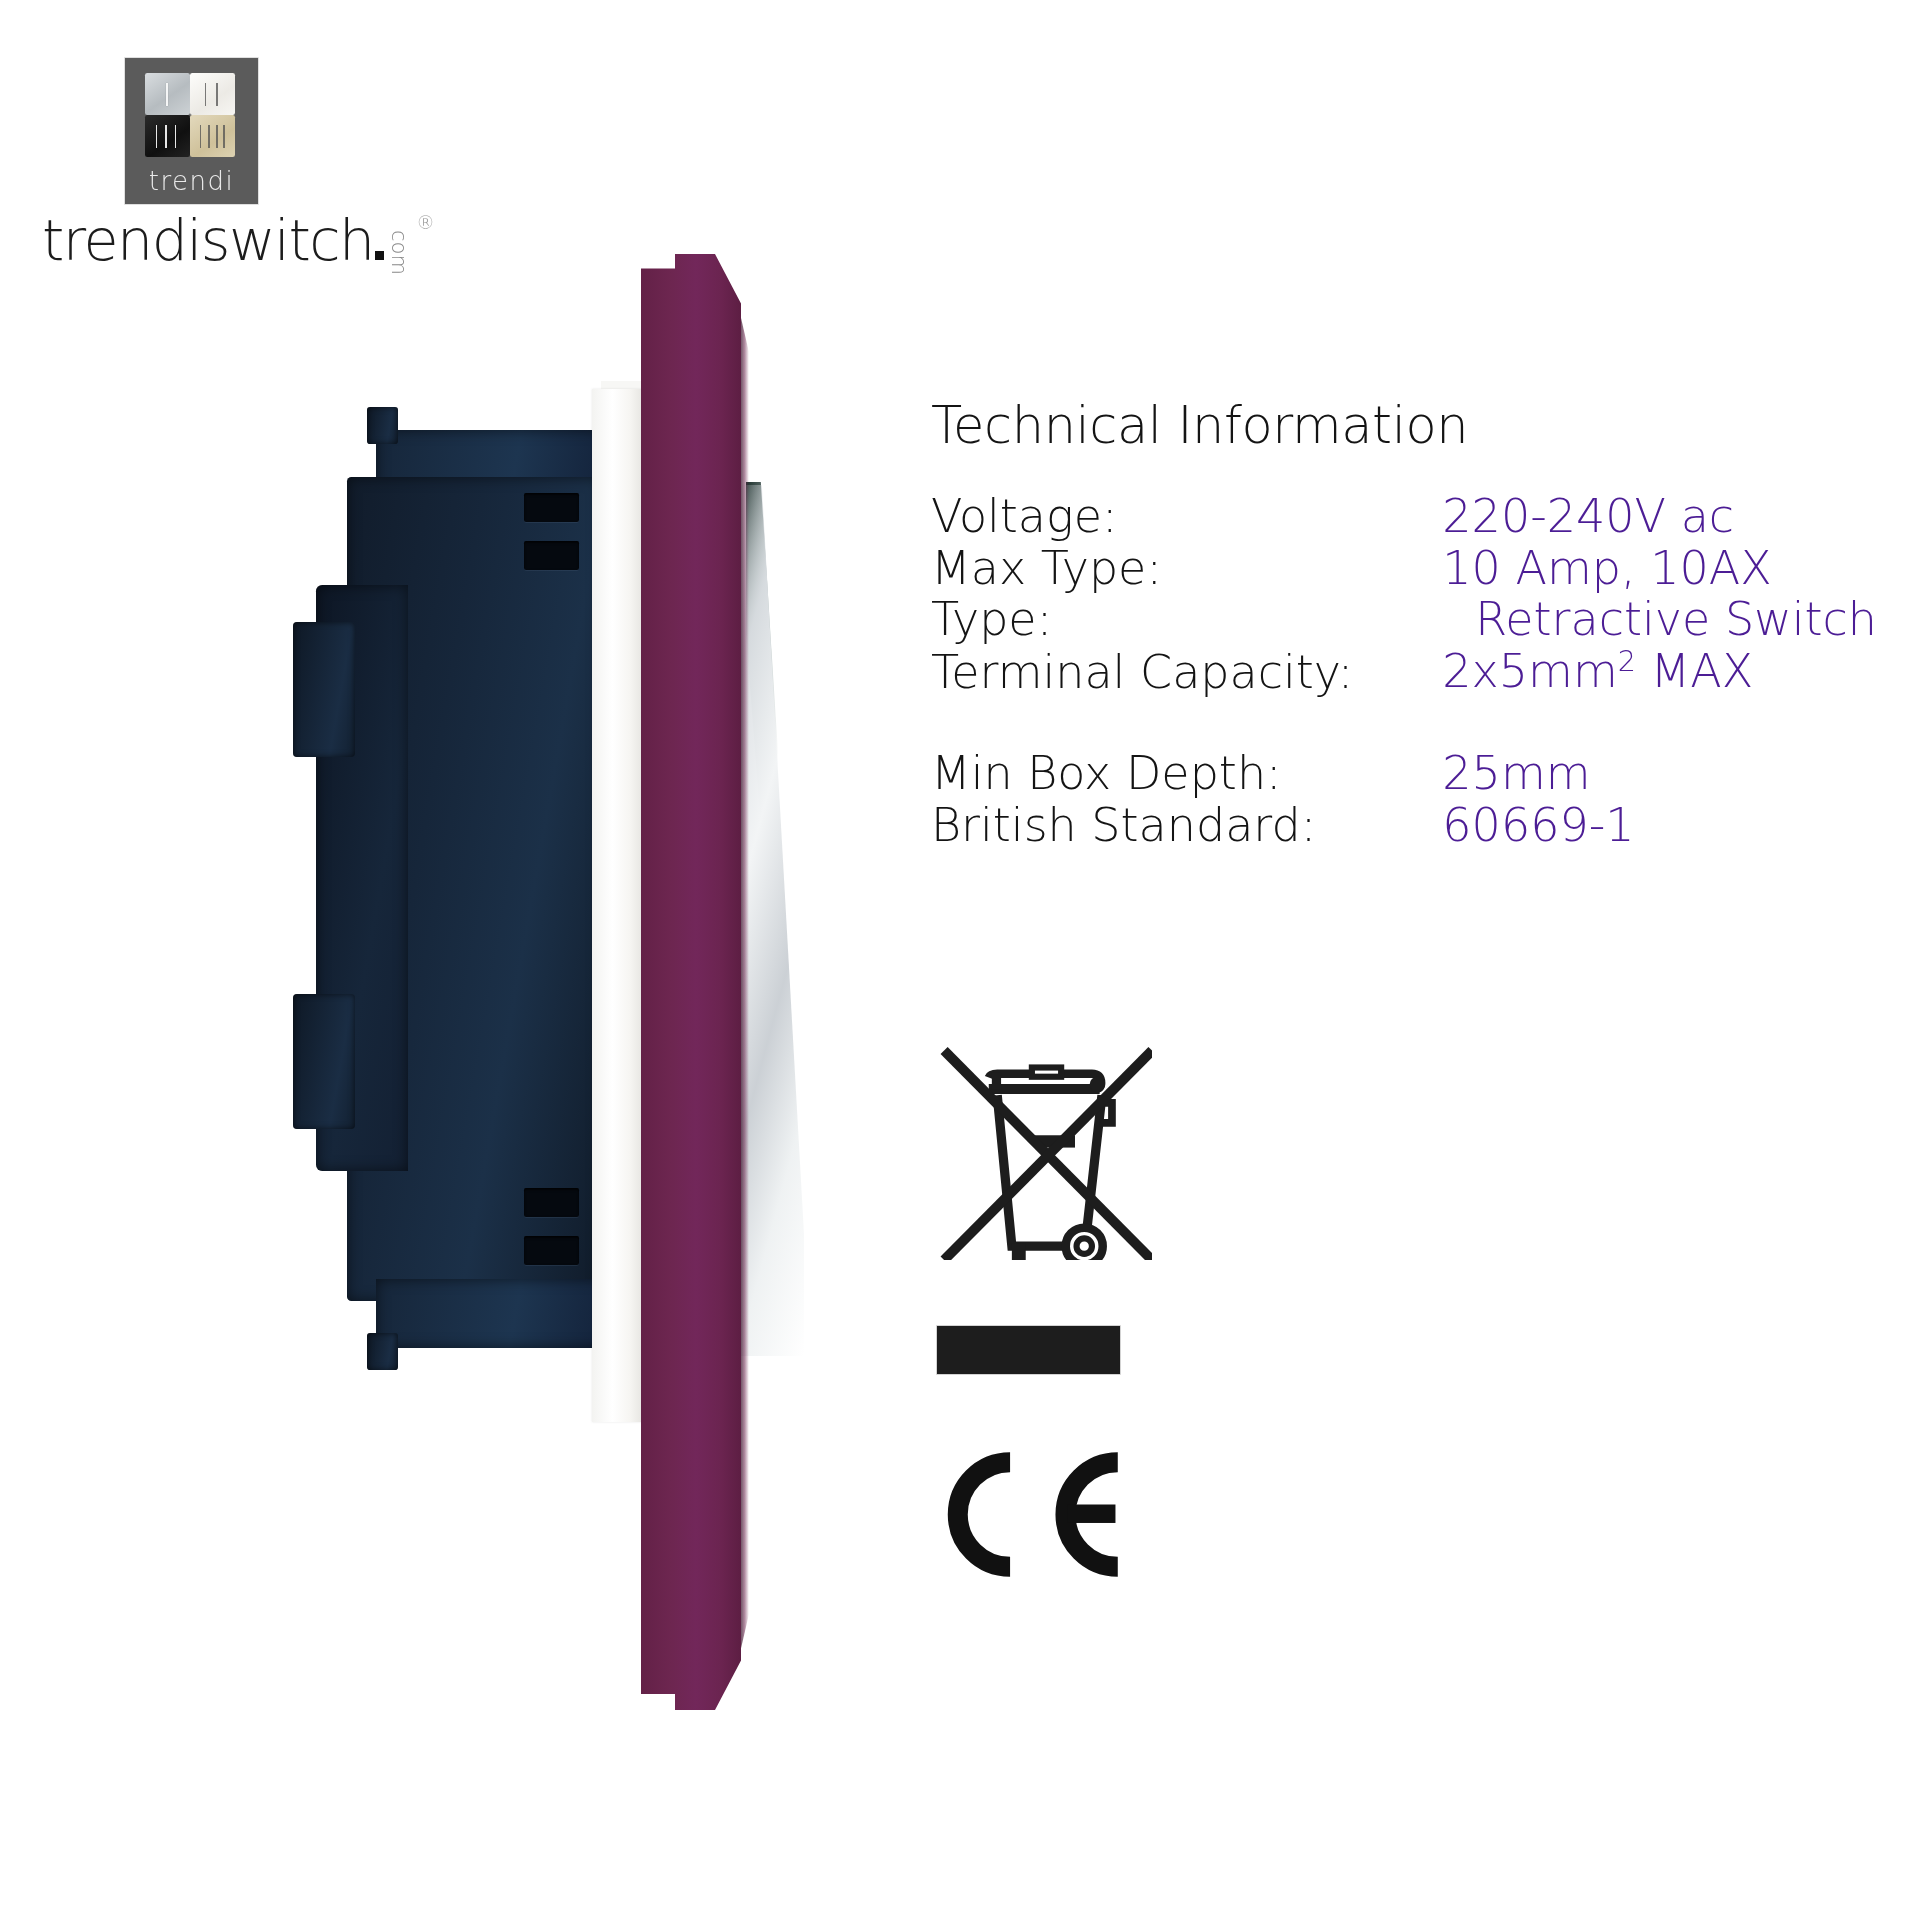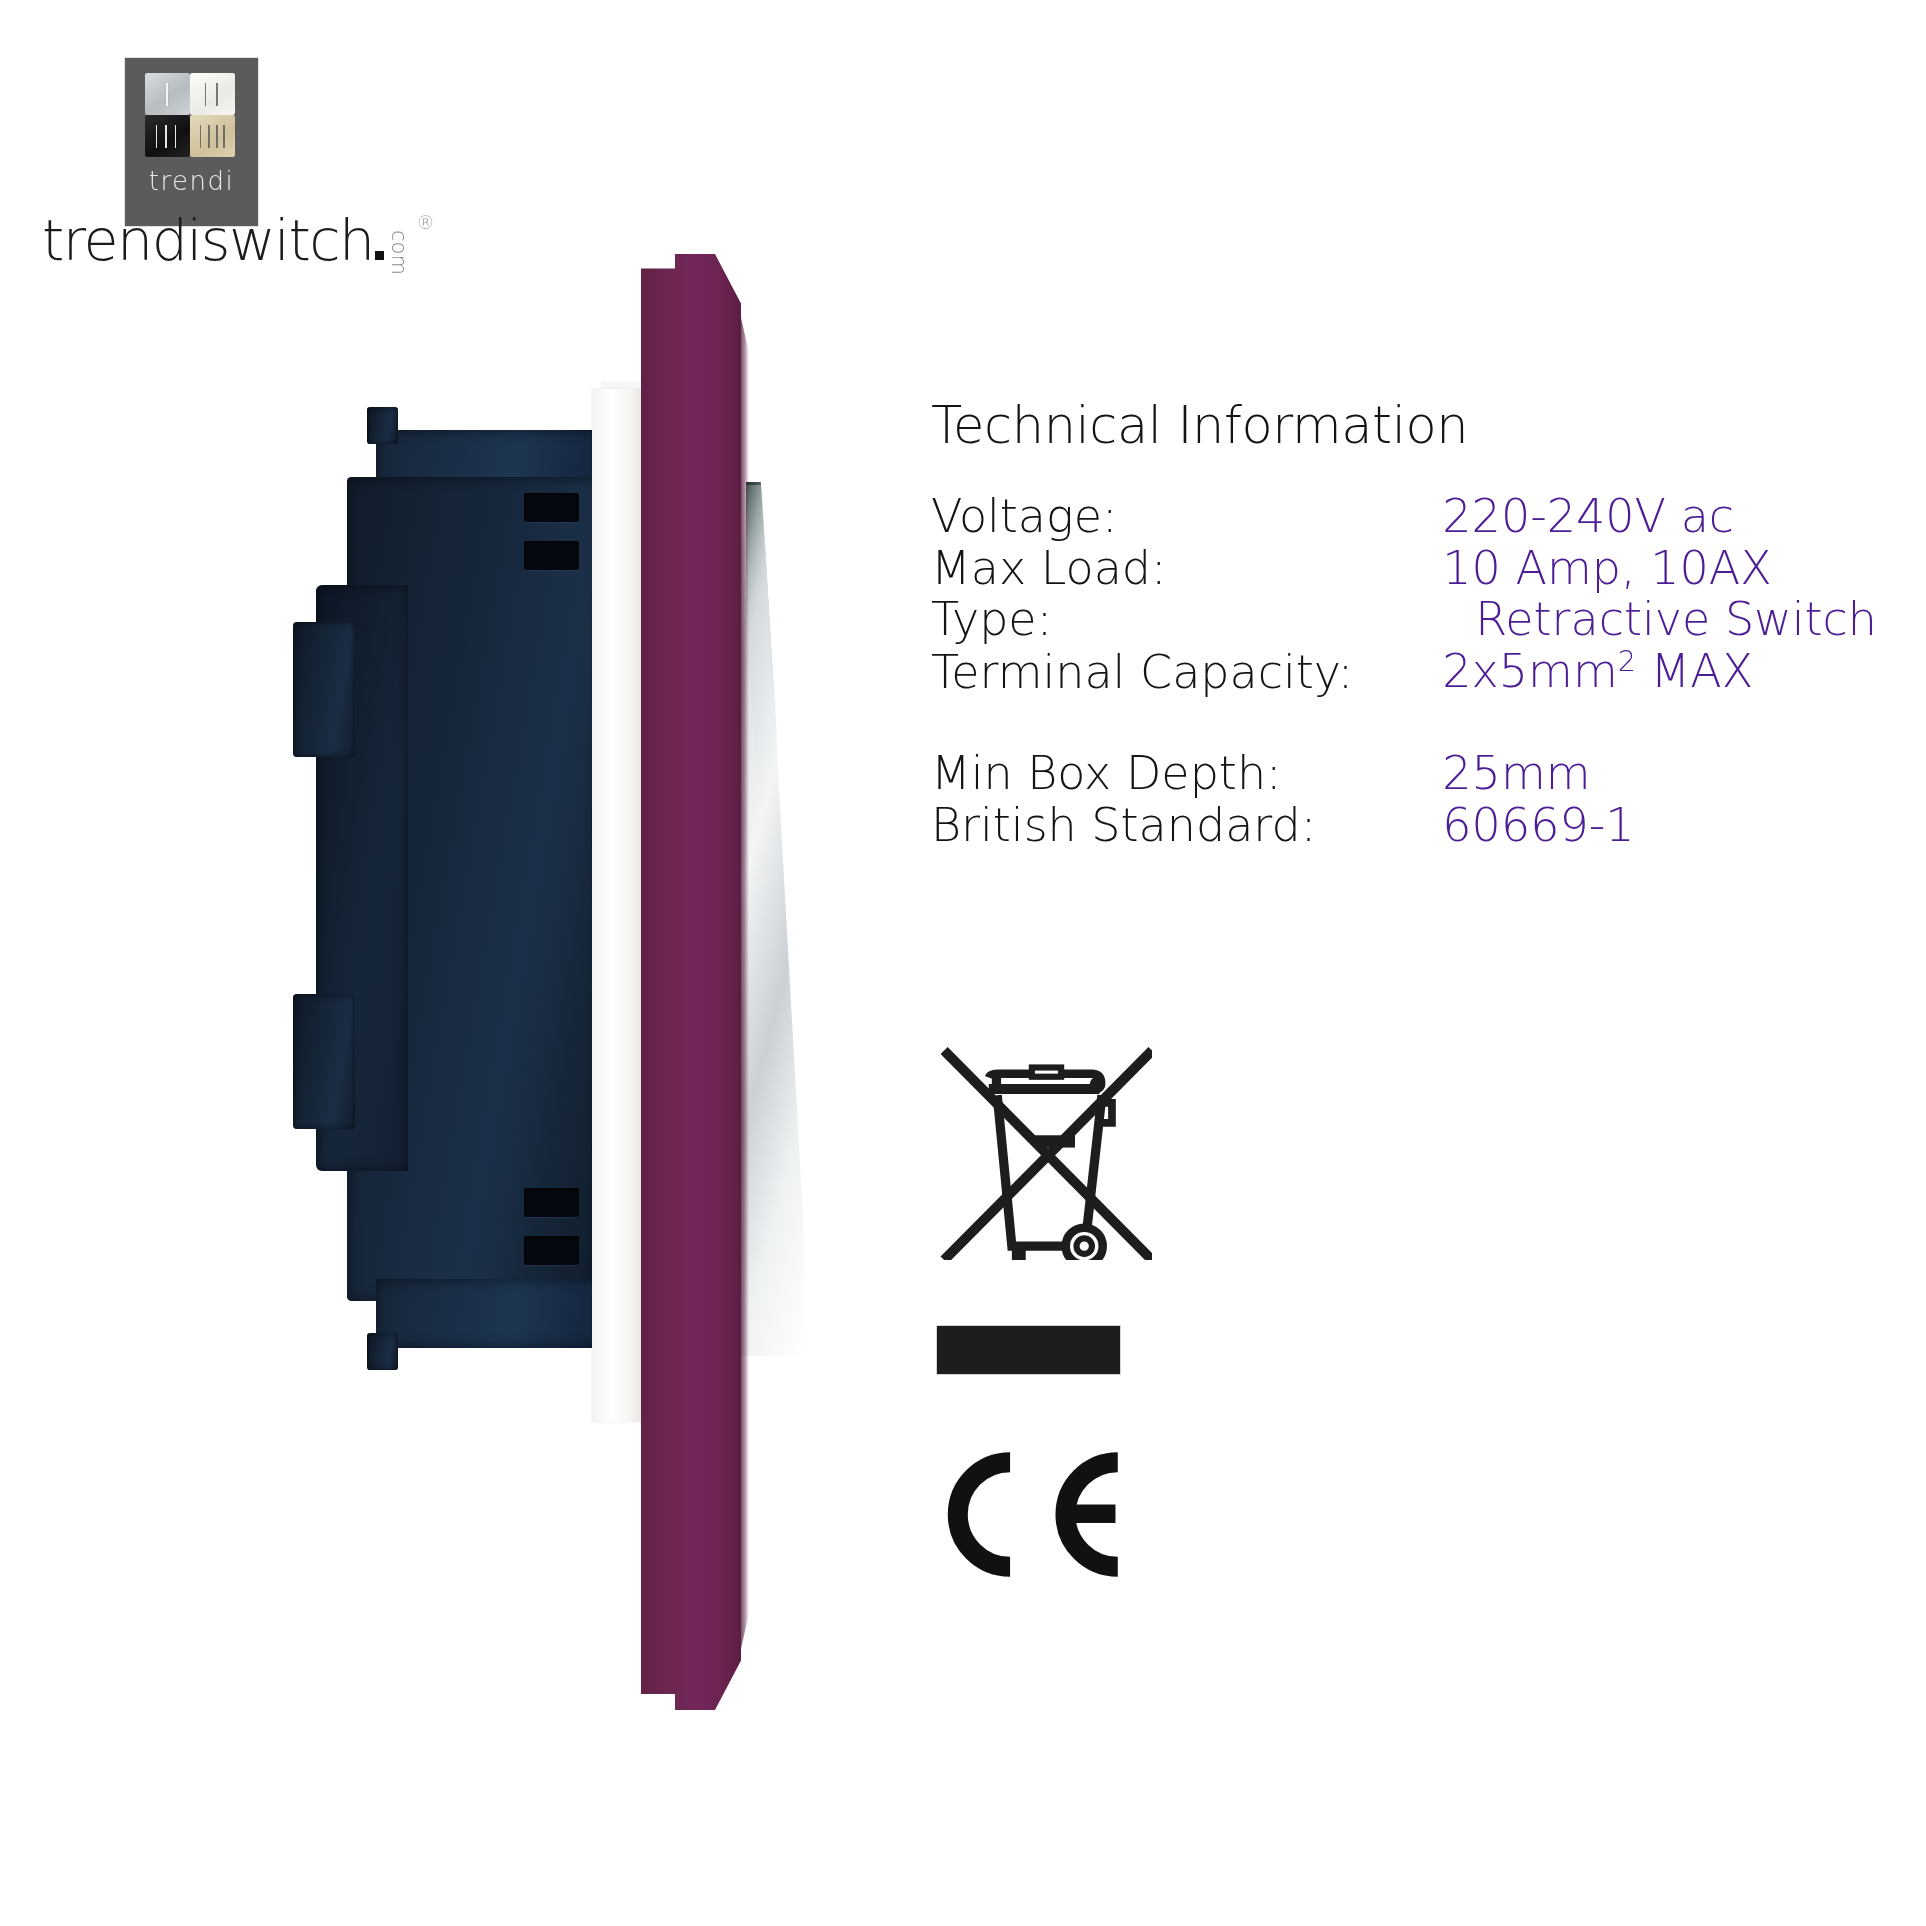--- a/index.html
+++ b/index.html
@@ -22,21 +22,21 @@
     left: 42px;
     top: 54px;
     width: 354px;
     height: 254px;
   }
   #logo-tile {
     position: absolute;
     left: 83px;
     top: 3.9px;
     width: 133px;
-    height: 168px;
+    height: 146px;
     background: #5b5b5b;
     box-shadow: 0 0 0 0.8px #d8d8d8;
   }
   #logo-grid {
     position: absolute;
     left: 20px;
     top: 15.4px;
     width: 91px;
     height: 85px;
   }
@@ -365,21 +365,21 @@
 <div id="tech">
   <div id="tech-title">Technical Information</div>
 
   <table class="spec-table">
     <tbody>
       <tr>
         <td class="label">Voltage:</td>
         <td class="value">220-240V ac</td>
       </tr>
       <tr>
-        <td class="label">Max Load:</td>
+        <td class="label">Max Type:</td>
         <td class="value">10 Amp, 10AX</td>
       </tr>
       <tr class="align-right">
         <td class="label">Type:</td>
         <td class="value">Retractive Switch</td>
       </tr>
       <tr>
         <td class="label">Terminal Capacity:</td>
         <td class="value"><span>2x5mm</span><span class="sup">2</span><span> MAX</span></td>
       </tr>

